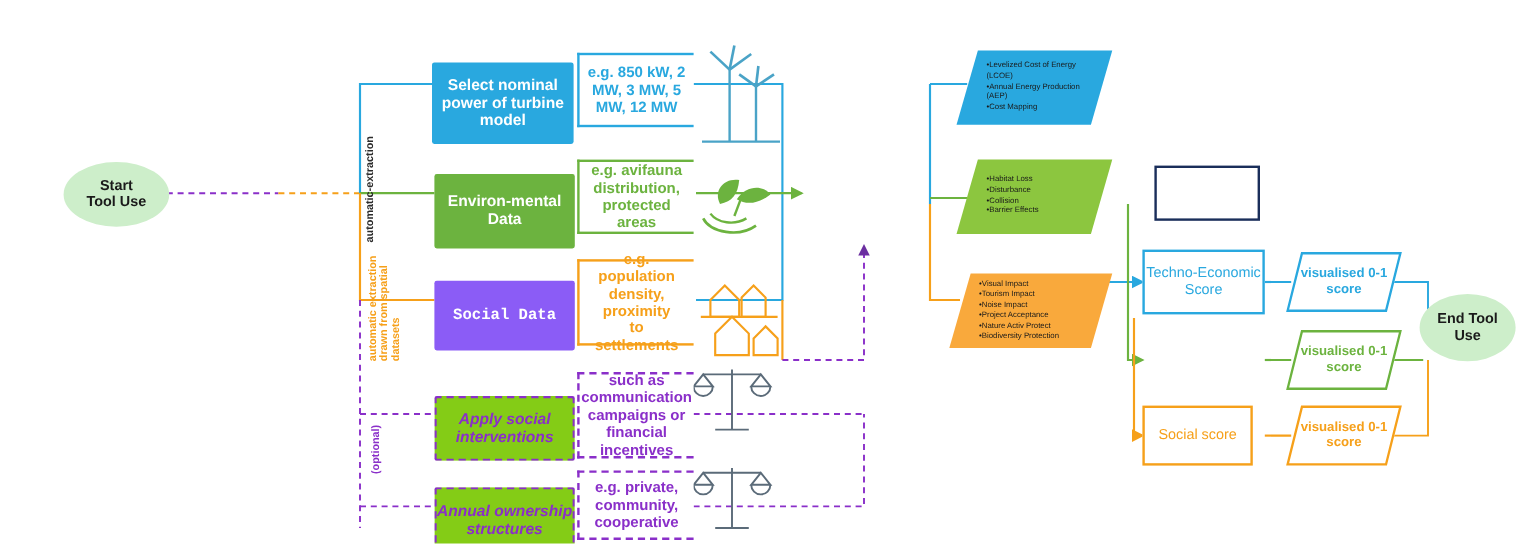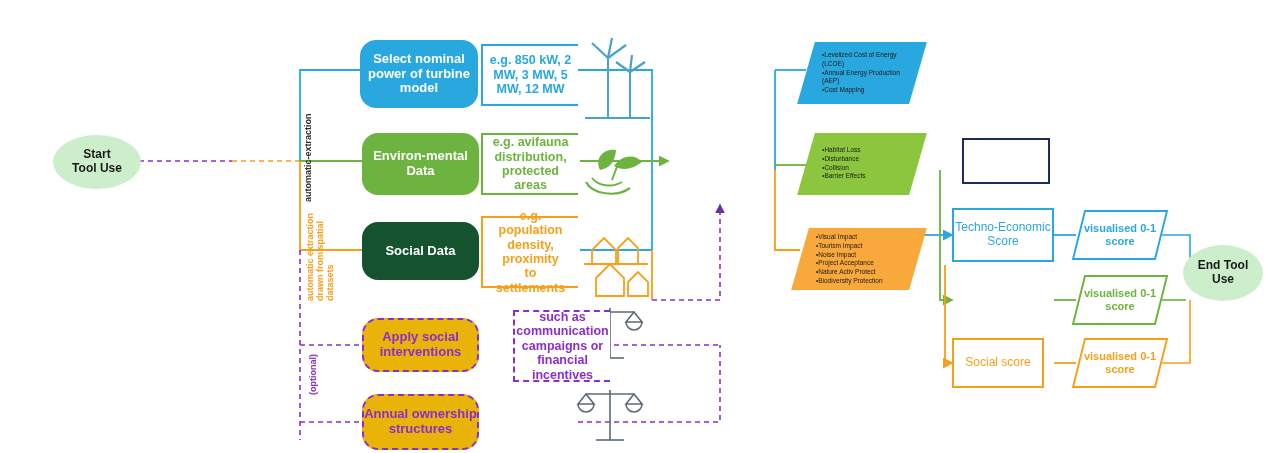--- a/index.html
+++ b/index.html
@@ -17,37 +17,37 @@
   
   .ellipse{
     border-radius:50%;
     background:#cdeeca;
     color:#1a1a1a;
     font-weight:700;
     font-size:12px;
   }
 
   
-  .proc{border-radius:16px;color:#ffffff;font-weight:700;font-size:13px;}
+  .proc{border-radius:2px;color:#ffffff;font-weight:700;font-size:13px;margin-top:12px;}
   .proc.blue{background:#29a8df;}
   .proc.green{background:#6cb33f;}
-  .proc.orange{background:#14532d;}
-  .proc.purple{background:#eab308;color:#8a2fc9;border:2px dashed #8a2fc9;}
+  .proc.orange{background:#8b5cf6;font-family:Liberation Mono, monospace;}
+  .proc.purple{background:#84cc16;color:#8a2fc9;border:2px dashed #8a2fc9;font-style:italic;}
 
   
   .note{
     background:#ffffff;
     font-weight:700;font-size:12.5px;
     border-top:2px solid;border-bottom:2px solid;border-left:2px solid;
     border-right:0;
   }
   .note.blue{border-color:#29a8df;color:#29a8df;}
   .note.green{border-color:#6cb33f;color:#6cb33f;}
   .note.orange{border-color:#f6a01a;color:#f6a01a;}
-  .note.purple{border-color:#8a2fc9;color:#8a2fc9;border-style:dashed;margin-left:32px;}
+  .note.purple{border-color:#8a2fc9;color:#8a2fc9;border-style:dashed;}
 
   
   .para{
     color:#1a1a1a;
     font-size:6.5px;
     text-align:left;
     justify-content:flex-start;
     padding:4px 10px 4px 16px;
     line-height:1.35;
     transform:skewX(-16deg);
@@ -242,20 +242,23 @@
   <div class="node proc purple" style="left:362px;top:318px;width:117px;height:54px;">
     <span class="lbl">Apply social interventions</span>
   </div>
   <div class="node note purple" style="left:481px;top:310px;width:97px;height:72px;padding:4px 6px;">
     <span class="lbl">such as communication campaigns or financial incentives</span>
   </div>
 
   <div class="node proc purple" style="left:362px;top:394px;width:117px;height:56px;">
     <span class="lbl">Annual ownership structures</span>
   </div>
+  <div class="node note purple" style="left:481px;top:392px;width:97px;height:58px;padding:4px 6px;">
+    <span class="lbl">e.g. private, community, cooperative</span>
+  </div>
 
   <div class="node para blue" style="left:806px;top:42px;width:112px;height:62px;">
     <span class="inner">
       <span>•<span>Levelized Cost of Energy (LCOE)</span></span><br>
       <span>•<span>Annual Energy Production (AEP)</span></span><br>
       <span>•<span>Cost Mapping</span></span>
     </span>
   </div>
 
   <div class="node para green" style="left:806px;top:133px;width:112px;height:62px;">

